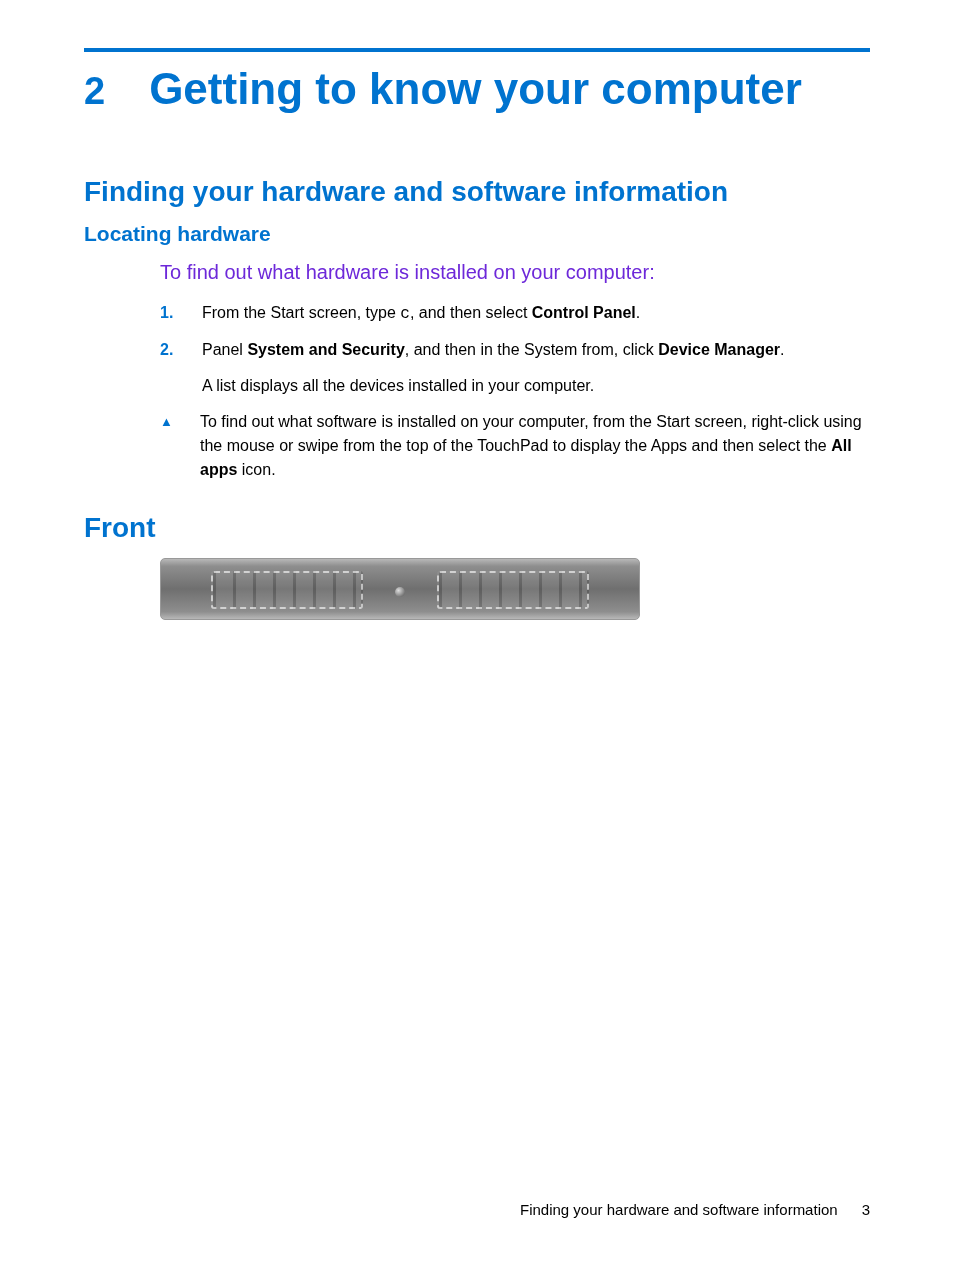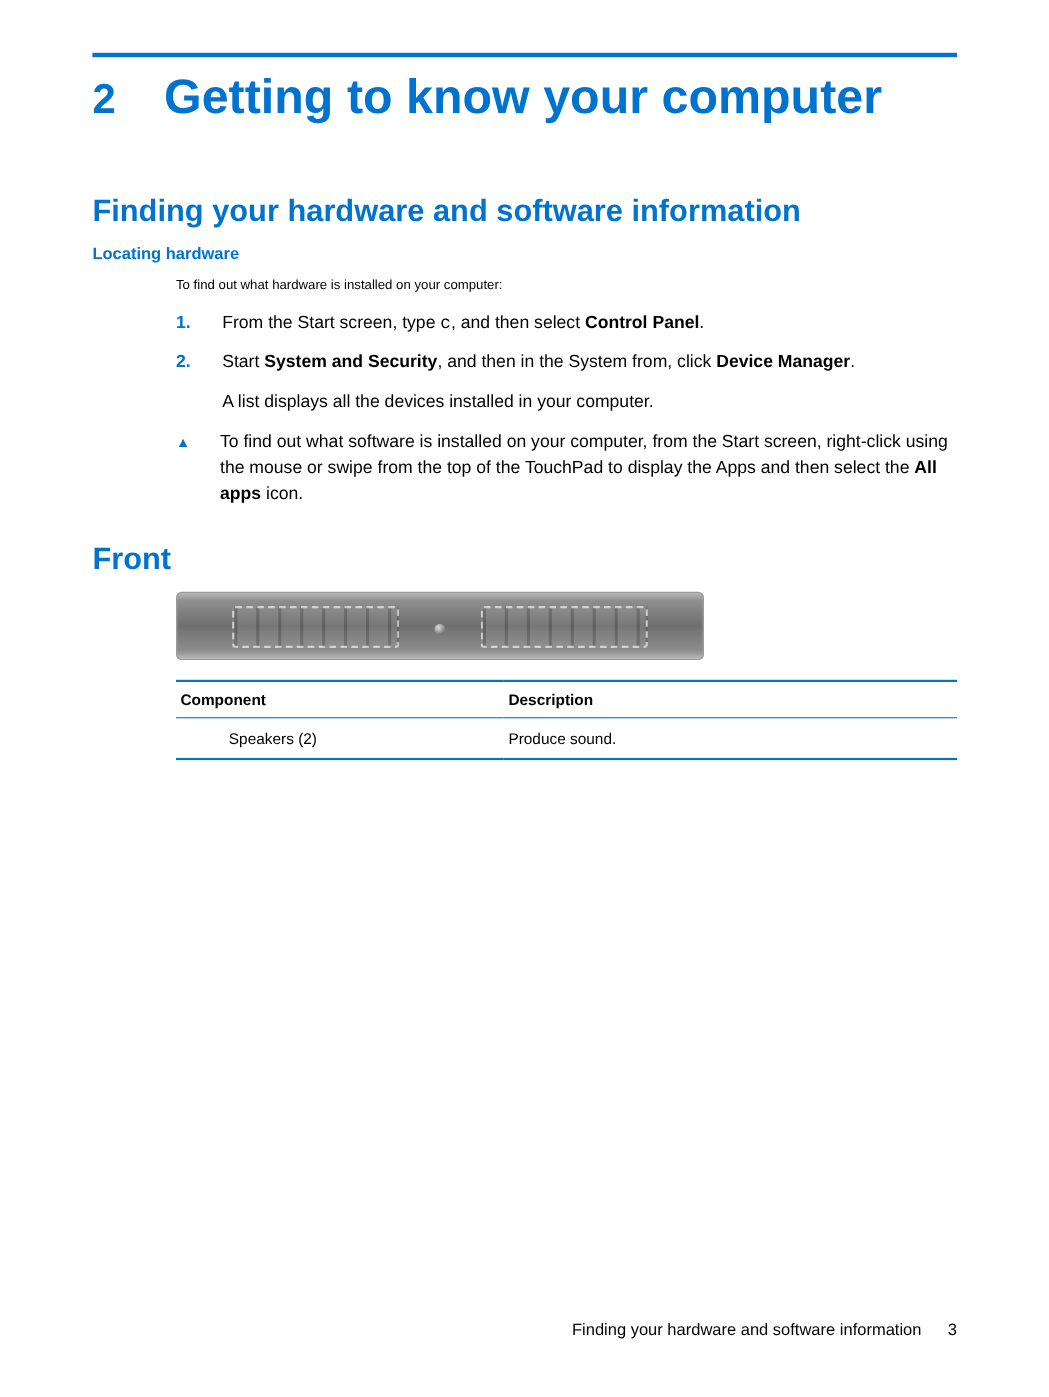--- a/index.html
+++ b/index.html
@@ -36,30 +36,30 @@
     font-weight: 700;
   }
   .h2 {
     color: #0073cf;
     font-size: 28px;
     font-weight: 700;
     margin: 0 0 14px 0;
   }
   .h3 {
     color: #0073cf;
-    font-size: 15px;
+    font-size: 21px;
     font-weight: 700;
     margin: 0 0 12px 0;
   }
   .body-indent {
     margin-left: 76px;
   }
   .para {
-    font-size: 12px;
-    color: #000000;
+    font-size: 20px;
+    color: #6d28d9;
     margin: 0 0 14px 0;
     line-height: 1.45;
   }
   .ol-item {
     display: flex;
     gap: 24px;
     margin-bottom: 12px;
     font-size: 16px;
     line-height: 1.5;
   }
@@ -167,21 +167,21 @@
     <div class="ol-item">
       <span class="ol-num">1.</span>
       <span class="ol-text">
         <span>From the Start screen, type </span><span class="mono">c</span><span>, and then select </span><span class="bold">Control Panel</span><span>.</span>
       </span>
     </div>
 
     <div class="ol-item">
       <span class="ol-num">2.</span>
       <span class="ol-text">
-        <span>Start </span><span class="bold">System and Security</span><span>, and then in the System from, click </span><span class="bold">Device Manager</span><span>.</span>
+        <span>Panel </span><span class="bold">System and Security</span><span>, and then in the System from, click </span><span class="bold">Device Manager</span><span>.</span>
       </span>
     </div>
 
     <div class="ol-item">
       <span class="ol-num"></span>
       <span class="ol-text">A list displays all the devices installed in your computer.</span>
     </div>
   </div>
 
 
@@ -193,32 +193,18 @@
       </span>
     </div>
   </div>
 
   <h2 class="h2" style="margin-top:30px">Front</h2>
 
   <div class="front-image">
     <span class="dot"></span>
   </div>
 
-  <table class="tbl">
-    <thead>
-      <tr>
-        <th>Component</th>
-        <th>Description</th>
-      </tr>
-    </thead>
-    <tbody>
-      <tr>
-        <td>Speakers (2)</td>
-        <td>Produce sound.</td>
-      </tr>
-    </tbody>
-  </table>
 </div>
 
 <div class="footer">
   <span>Finding your hardware and software information</span>
   <span>3</span>
 </div>
 
 </body></html>

